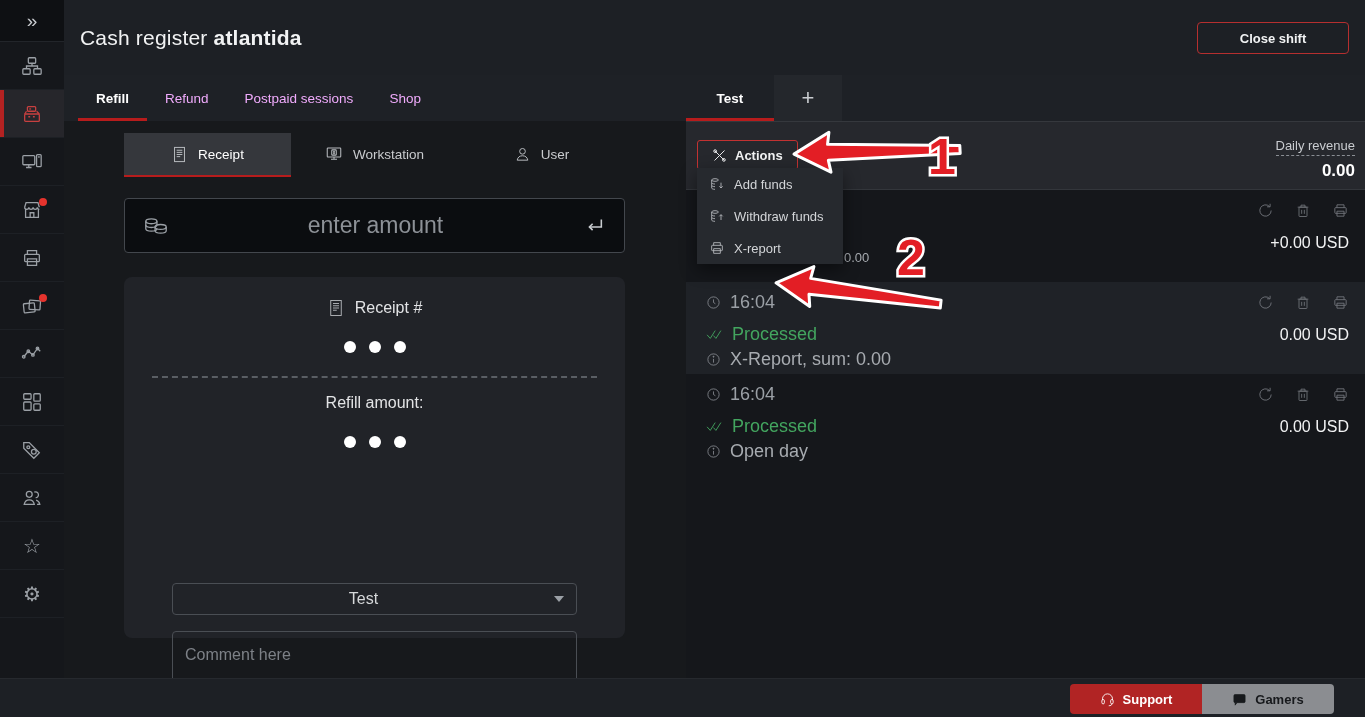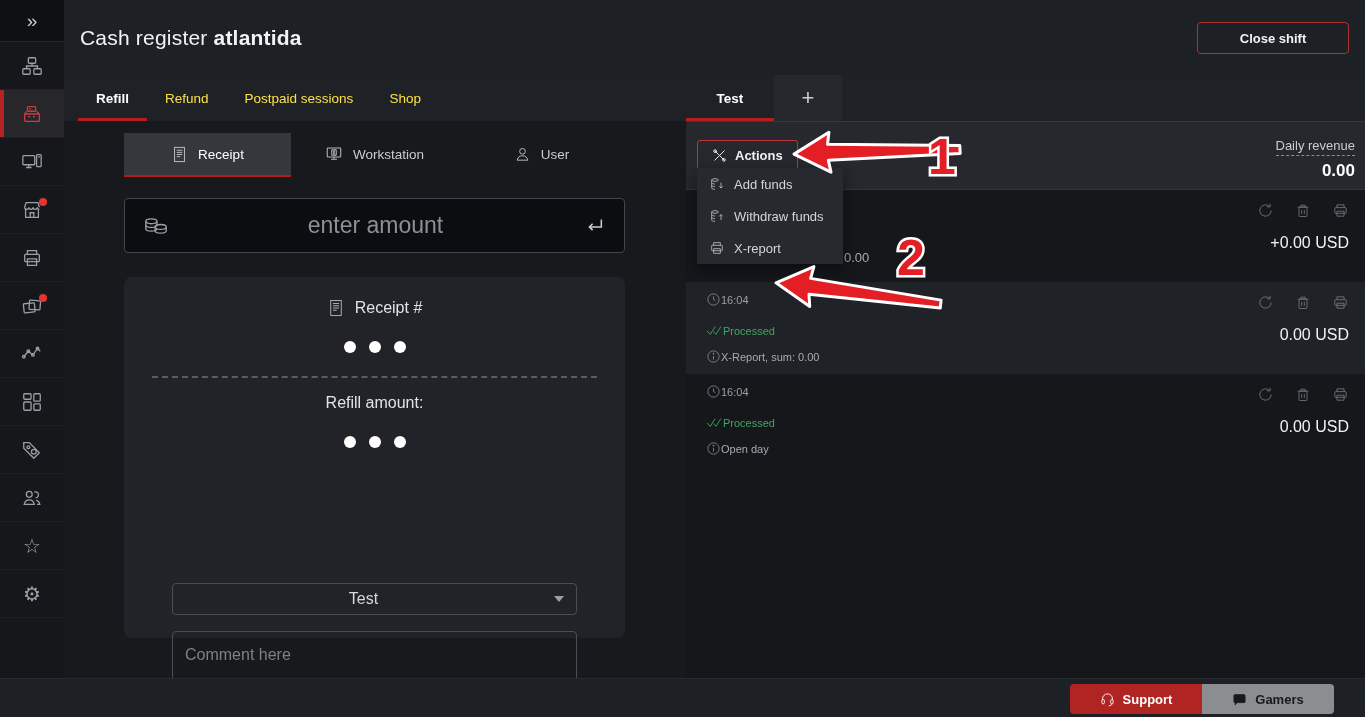--- a/index.html
+++ b/index.html
@@ -23,21 +23,21 @@
   .header { position:absolute; left:64px; top:0; width:1301px; height:75px; background:#1d2025; }
   .page-title { position:absolute; left:16px; top:26px; font-size:21px; color:#f1f2f3; letter-spacing:.2px; }
   .page-title b { font-weight:bold; }
   .close-shift { position:absolute; right:16px; top:22px; width:152px; height:32px; background:transparent;
     border:1px solid #b62f2f; border-radius:4px; color:#f1f2f3; font-weight:bold; font-size:13px; cursor:pointer;
     font-family:"Liberation Sans",sans-serif; }
 
   
   .tabbar-left { position:absolute; left:64px; top:75px; width:622px; height:46px; background:#1e2126; display:flex;align-items:flex-end; }
   .tabbar-right { position:absolute; left:686px; top:75px; width:679px; height:46px; background:#1e2126; display:flex; }
-  .tab { height:46px; display:flex; align-items:center; padding:0 18px; color:#fde047; font-size:13.5px;
+  .tab { height:46px; display:flex; align-items:center; padding:0 18px; color:#f0abfc; font-size:13.5px;
     position:relative; cursor:pointer; }
   .tab.first { margin-left:14px; }
   .tab.active { color:#ffffff; font-weight:bold; }
   .tab.active::after { content:""; position:absolute; left:0; bottom:0; height:3px; width:100%; background:#b71c1c; }
   .tab-test { width:88px; justify-content:center; padding:0; }
   .tab-add { width:68px; justify-content:center; padding:0; background:#24272c; color:#c9ccd0; font-size:22px; font-weight:normal; }
 
   
   .left-panel { position:absolute; left:64px; top:121px; width:622px; height:557px; background:#17191c; }
   .subtabs { position:absolute; left:60px; top:12px; width:501px; height:42px; display:flex; }
@@ -86,21 +86,21 @@
     border:1px solid #c23232; border-radius:3px; color:#f1f2f3; font-weight:bold; font-size:13px; cursor:pointer;
     display:flex; align-items:center; gap:8px; font-family:"Liberation Sans",sans-serif; }
   .actions-btn svg { stroke:#e6e7e9; fill:none; stroke-width:1.6; }
   .daily-revenue { position:absolute; right:10px; top:14px; text-align:right; }
   .daily-revenue .lbl { font-size:13px; color:#c9ccd0; border-bottom:1px dashed #8a8e94; padding-bottom:2px; cursor:pointer; }
   .daily-revenue .val { margin-top:7px; font-size:17px; font-weight:bold; color:#ffffff; }
 
   .tx-row { position:absolute; left:0; width:679px; height:92px; }
   .tx-dark { background:#15171b; }
   .tx-light { background:#1f2227; }
-  .tx-line { position:absolute; left:20px; display:flex; align-items:center; font-size:11px; color:#9ba0a6; }
+  .tx-line { position:absolute; left:20px; display:flex; align-items:center; gap:9px; font-size:18px; color:#9ba0a6; }
   .tx-line svg { stroke:#8a8e94; fill:none; stroke-width:1.3; }
   .tx-status { color:#43a55f; }
   .tx-status svg { stroke:#43a55f; }
   .tx-note { color:#a7abb0; }
   .tx-actions { position:absolute; right:16px; top:12px; display:flex; gap:21px; }
   .tx-actions svg { stroke:#70747a; fill:none; stroke-width:1.3; cursor:pointer; }
   .tx-amount { position:absolute; right:16px; top:44px; font-size:16px; font-weight:normal; color:#f1f2f3; }
   .tx-note-partial { position:absolute; left:158px; top:60px; font-size:13px; color:#a7abb0; }
 
   

